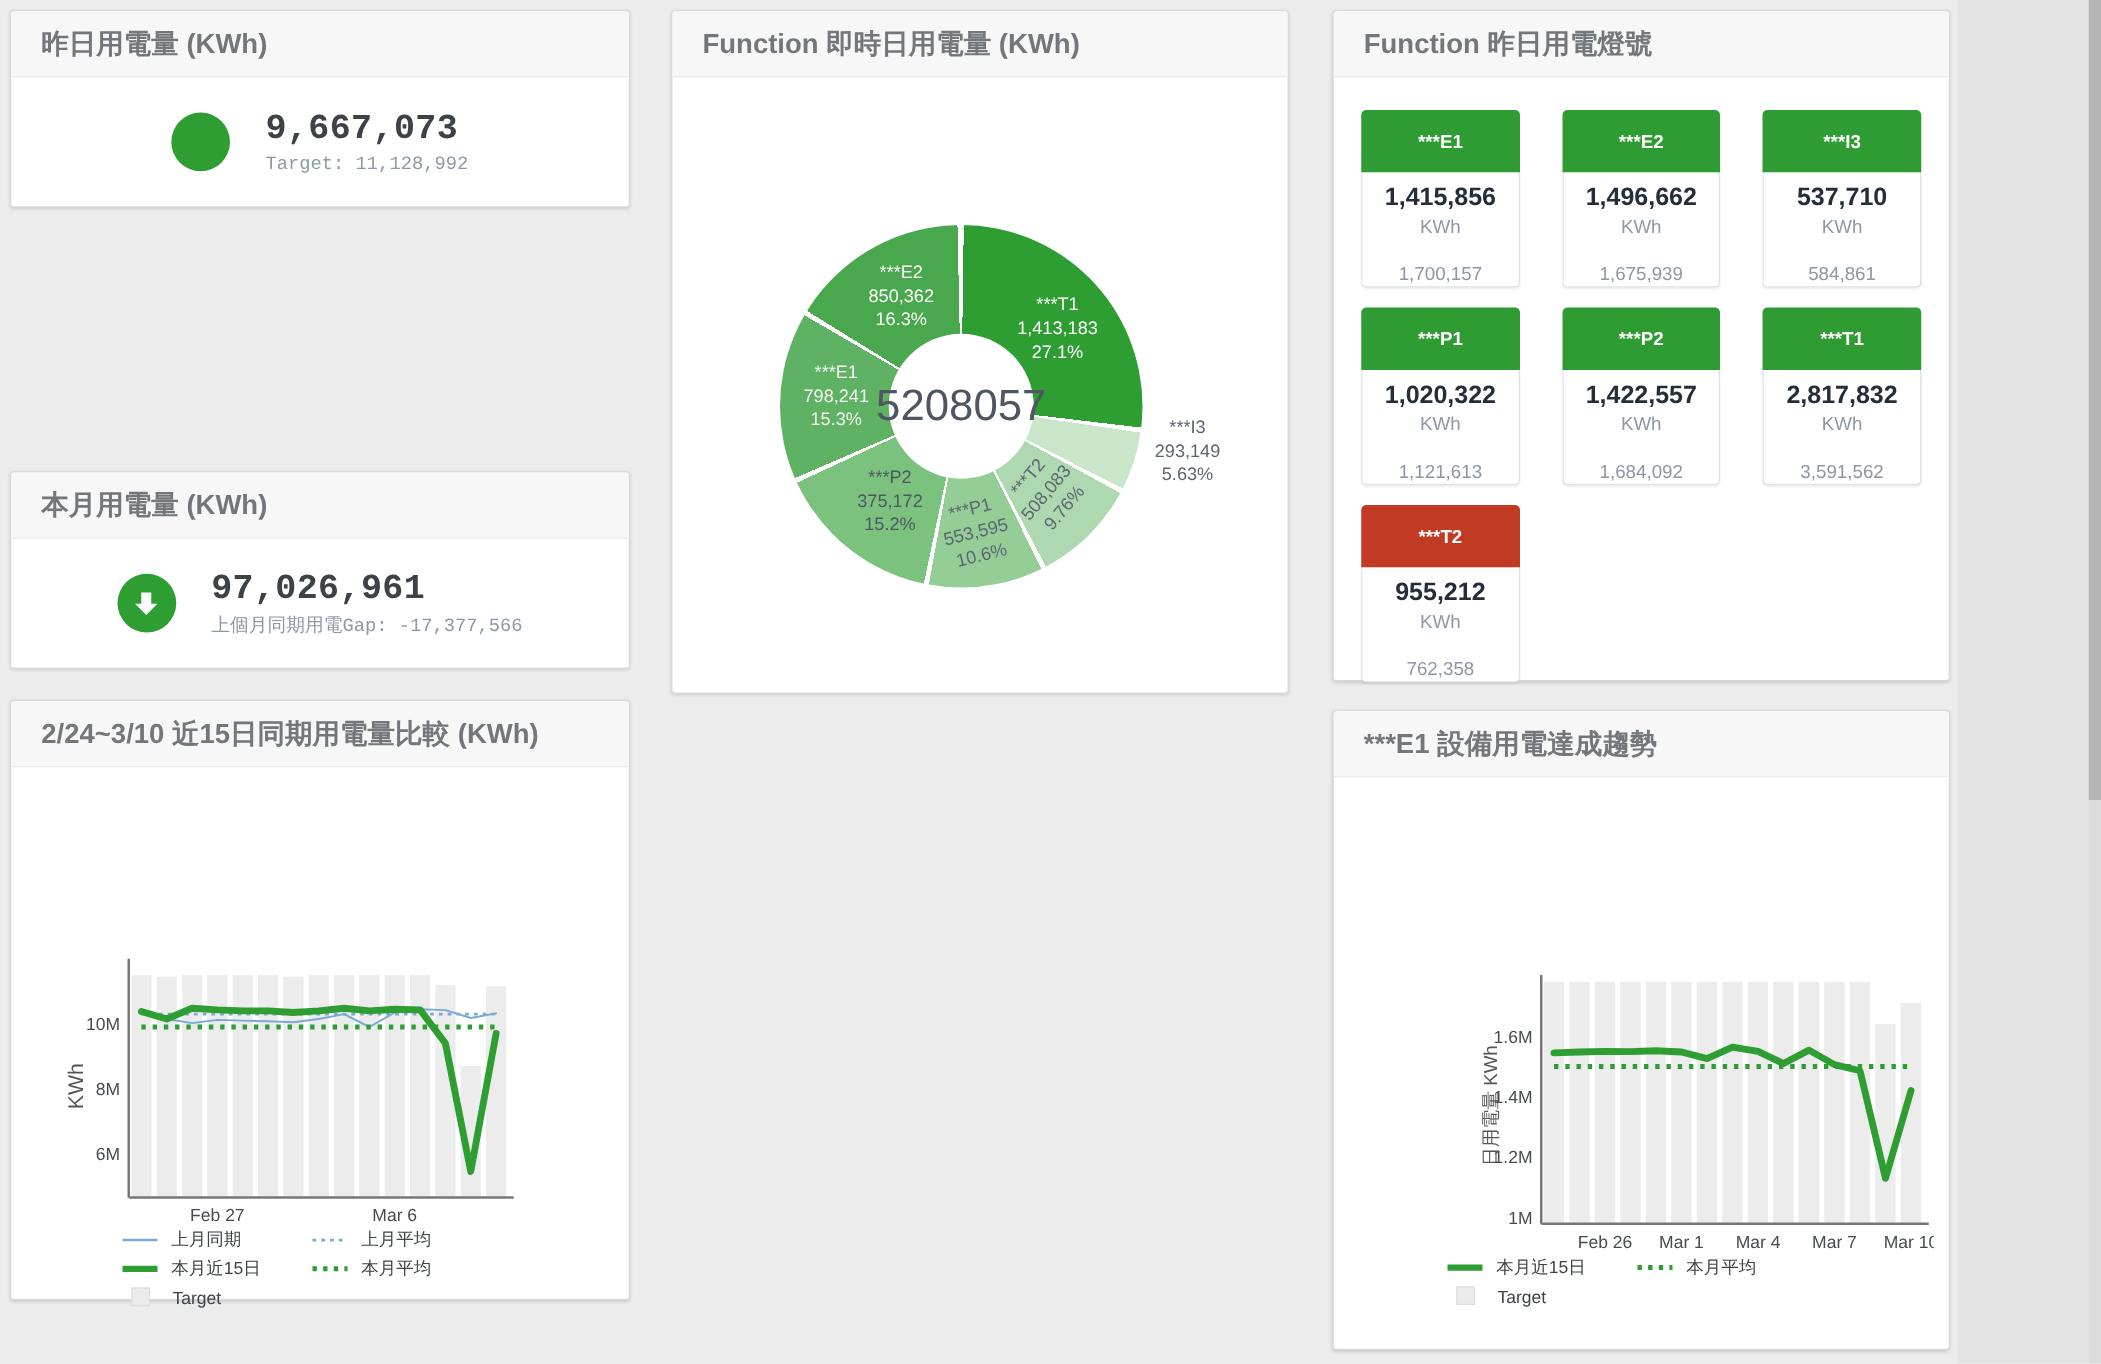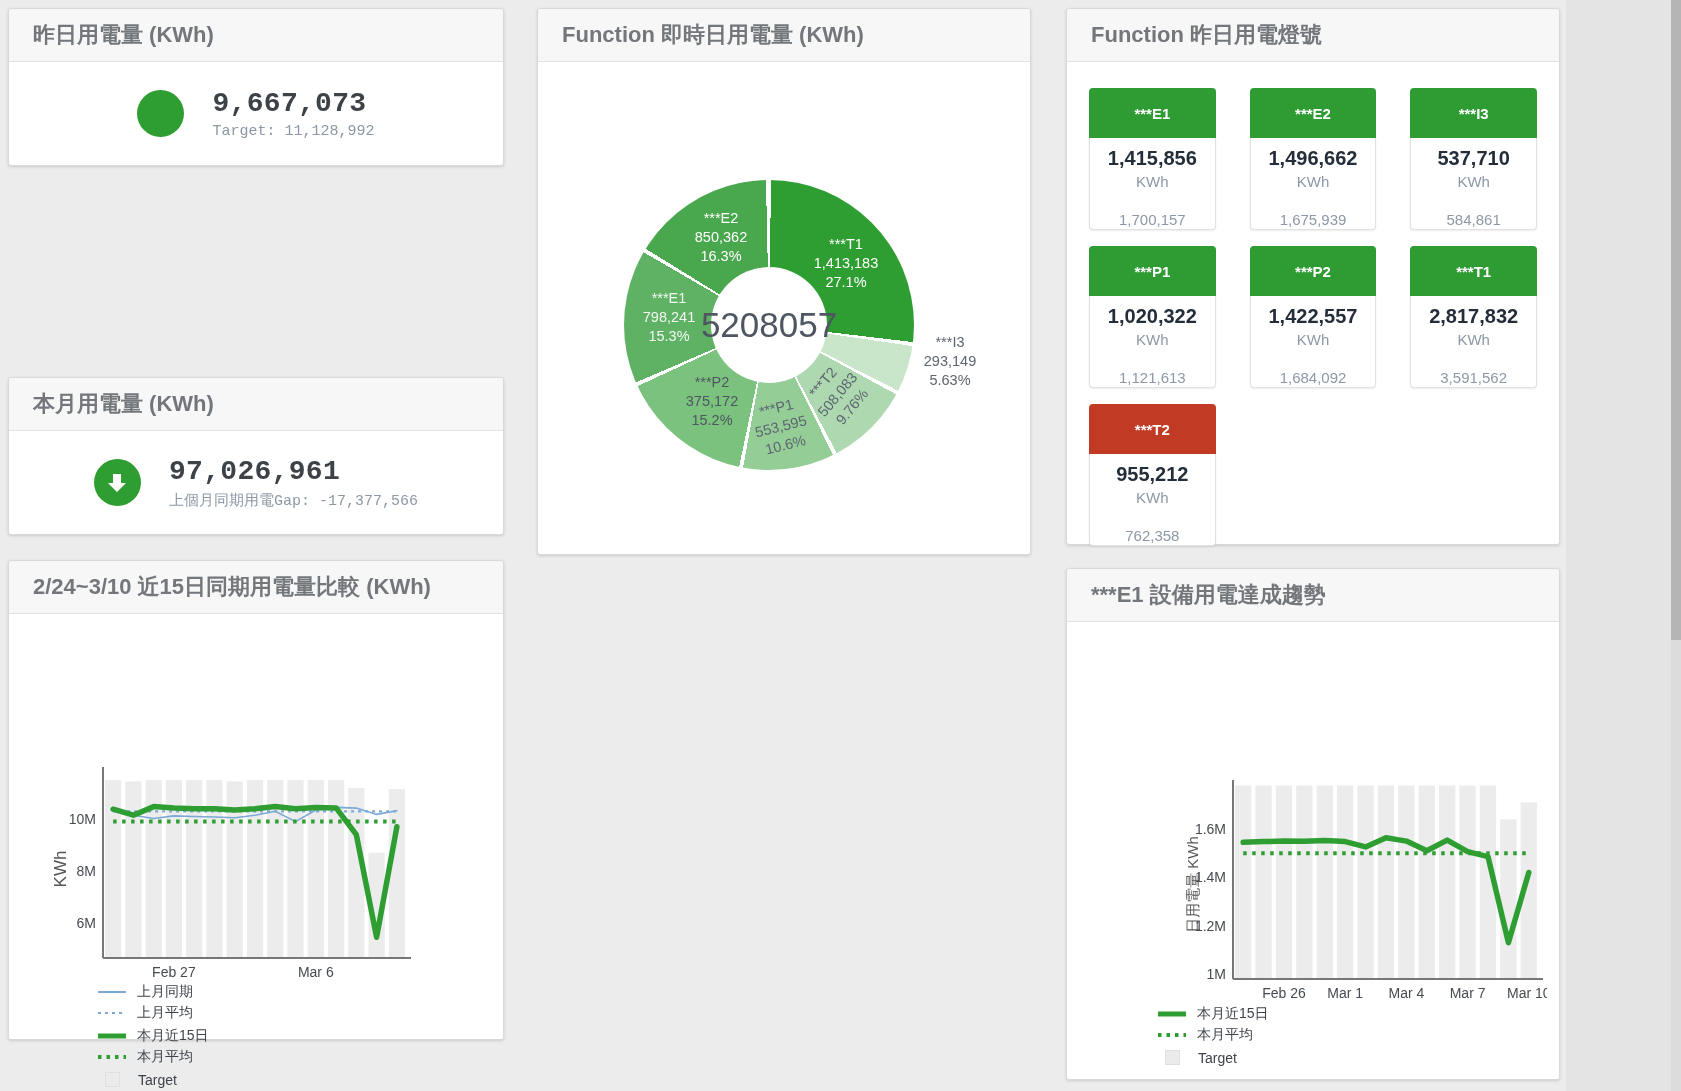--- a/index.html
+++ b/index.html
@@ -35,21 +35,21 @@
   .donut-wrap{position:absolute;top:53px;left:0;right:0;bottom:0;}
   .donut{position:absolute;left:86px;top:118px;width:290px;height:290px;border-radius:50%;}
   .donut-hole{position:absolute;left:173px;top:205px;width:116px;height:116px;border-radius:50%;background:#fff;
     display:flex;align-items:center;justify-content:center;font-size:35px;color:#4d5661;}
   .dlabel{position:absolute;text-align:center;font-size:14.5px;line-height:1.32;pointer-events:none;}
   
   .ylab{position:absolute;font-size:17px;color:#555;transform:rotate(-90deg);white-space:nowrap;}
   .ylab2{position:absolute;font-size:15px;color:#555;transform:rotate(-90deg);white-space:nowrap;}
   svg text.tick{font-family:"Liberation Sans",sans-serif;font-size:14px;fill:#464b51;}
   .legend{position:absolute;display:flex;flex-direction:column;gap:2px;}
-  .legend-row{display:flex;flex-direction:column;}
+  .legend-row{display:flex;}
   .legend-item{display:flex;align-items:center;gap:10px;font-size:14px;color:#3e434a;height:21px;width:152px;}
   .legend-item svg{display:block;flex:0 0 auto;}
   .lbox{width:13px;height:13px;background:#ebebeb;border:1px solid #dfdfdf;display:inline-block;margin:0 8px;}
 </style>
 </head>
 <body>
 
 <div class="canvas">
   <div class="right-band"></div>
   <div class="vscroll">

